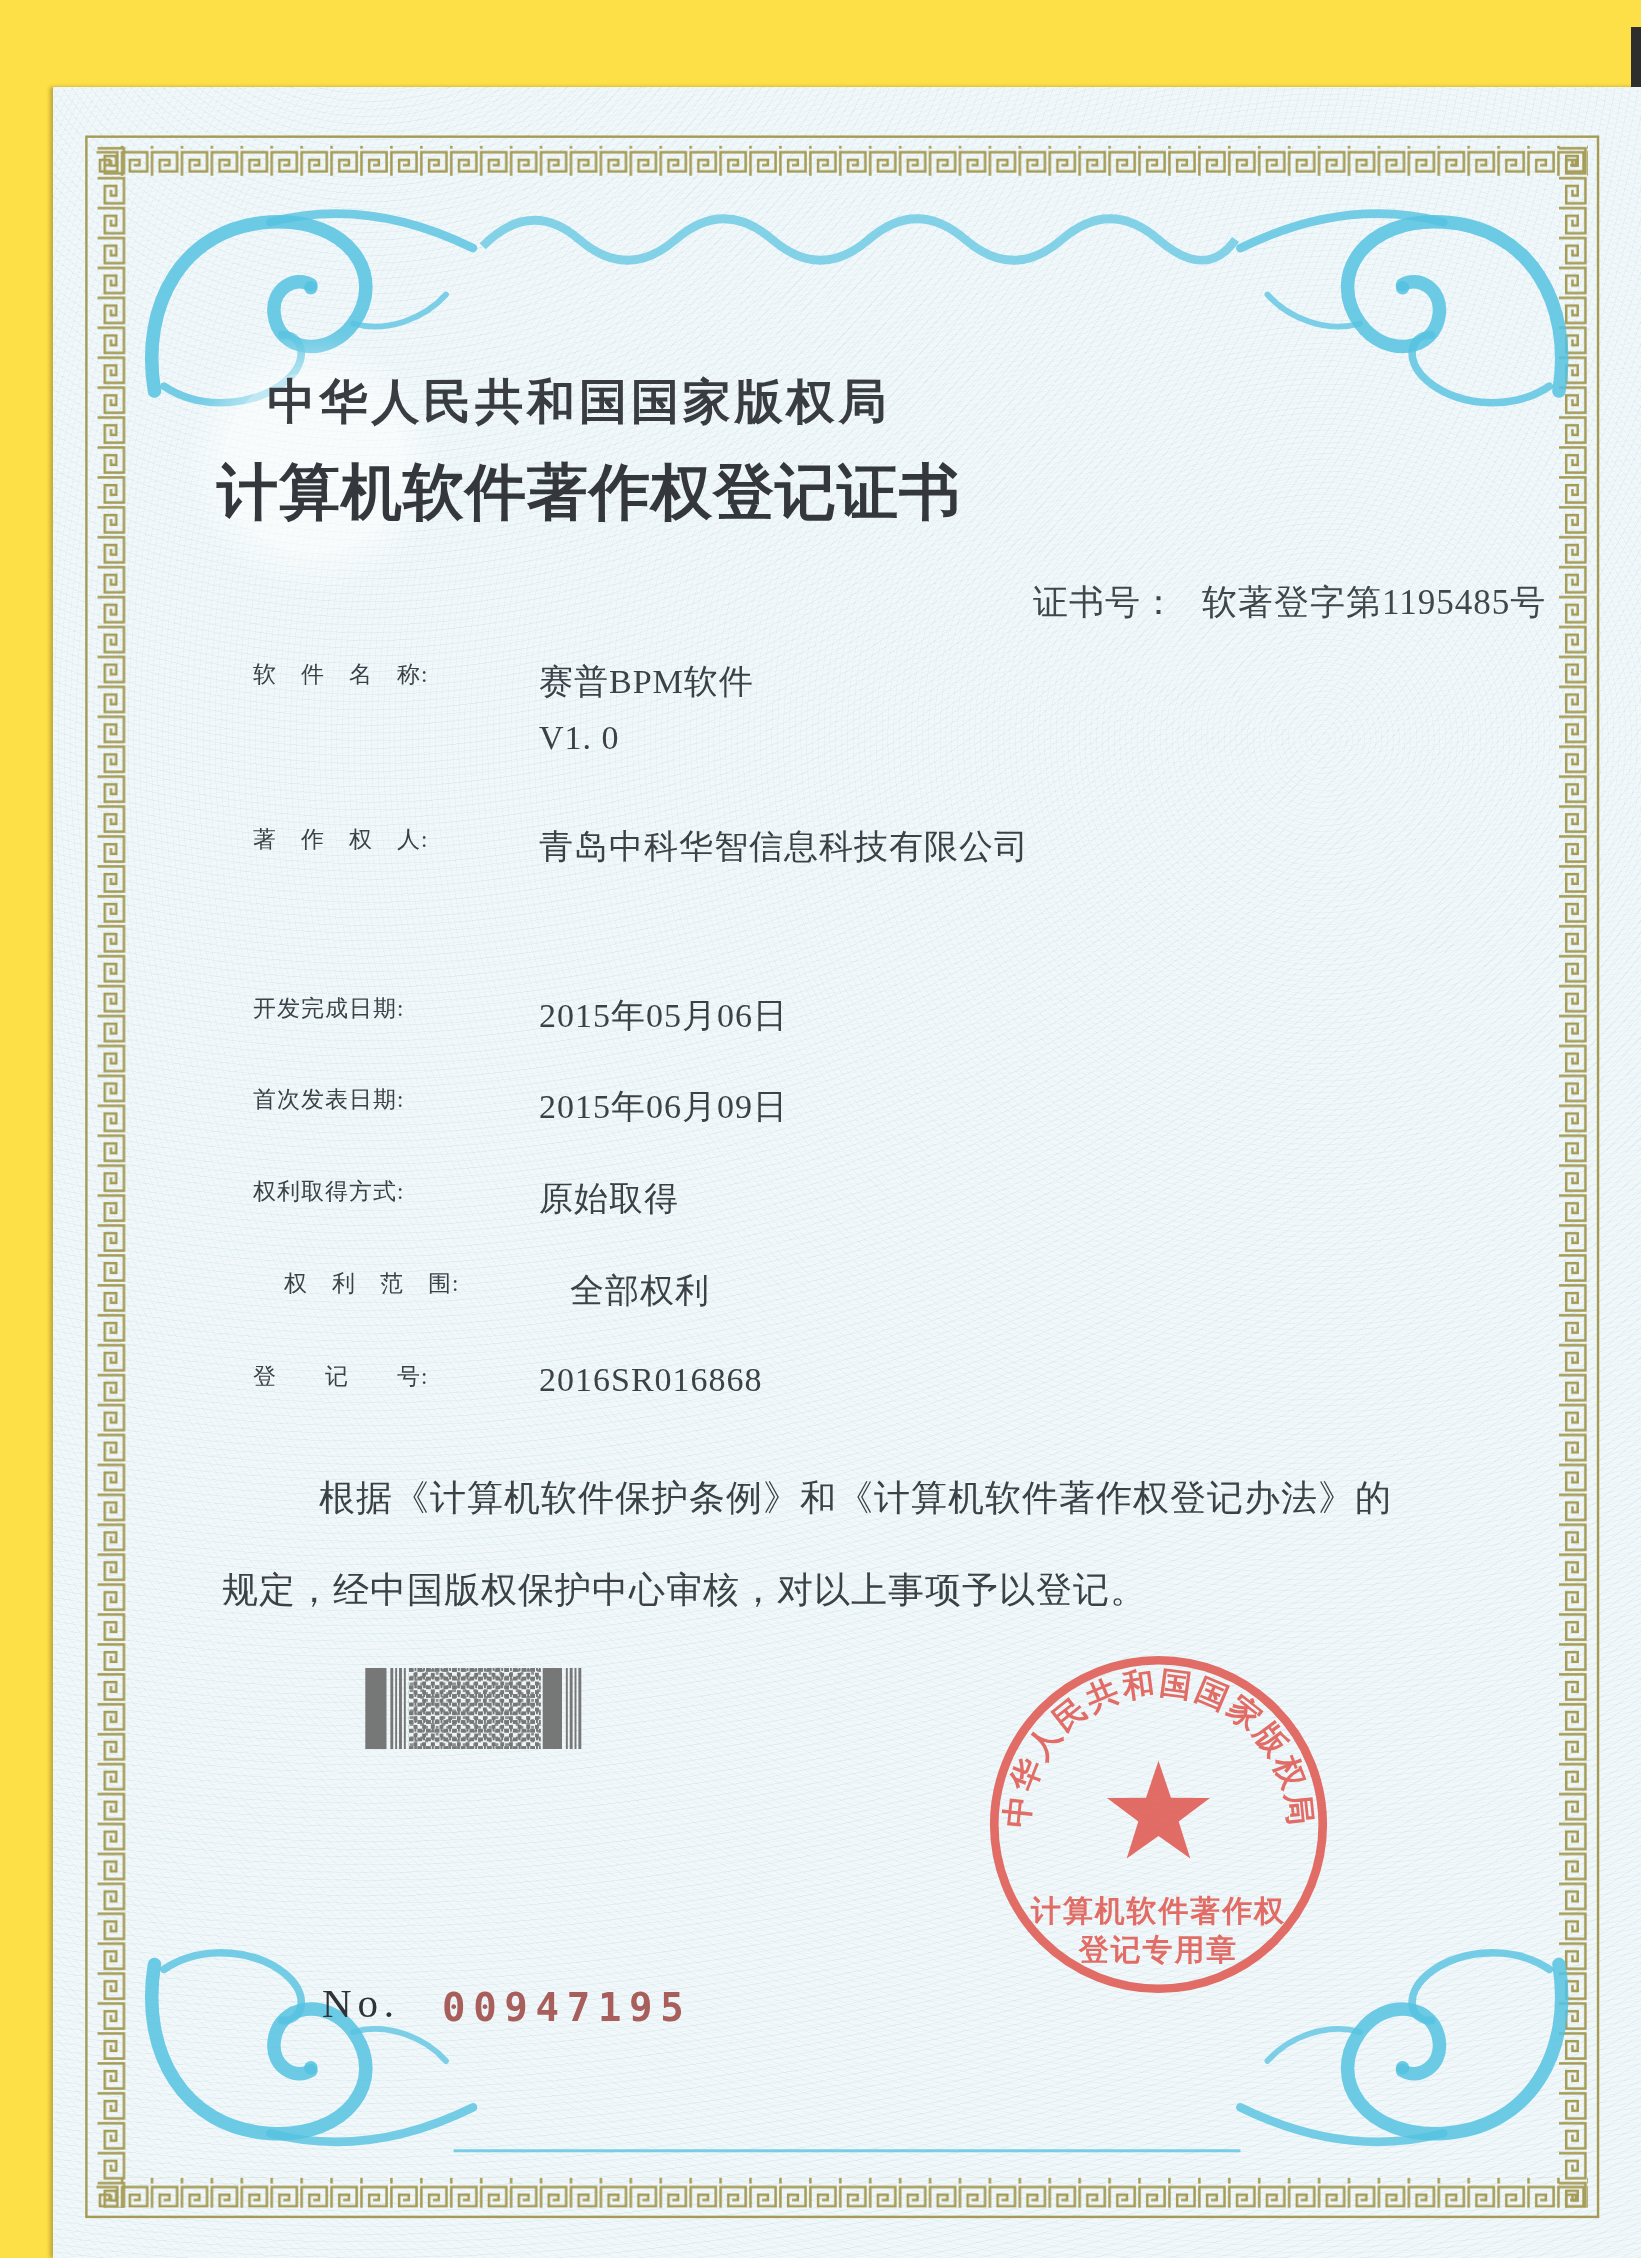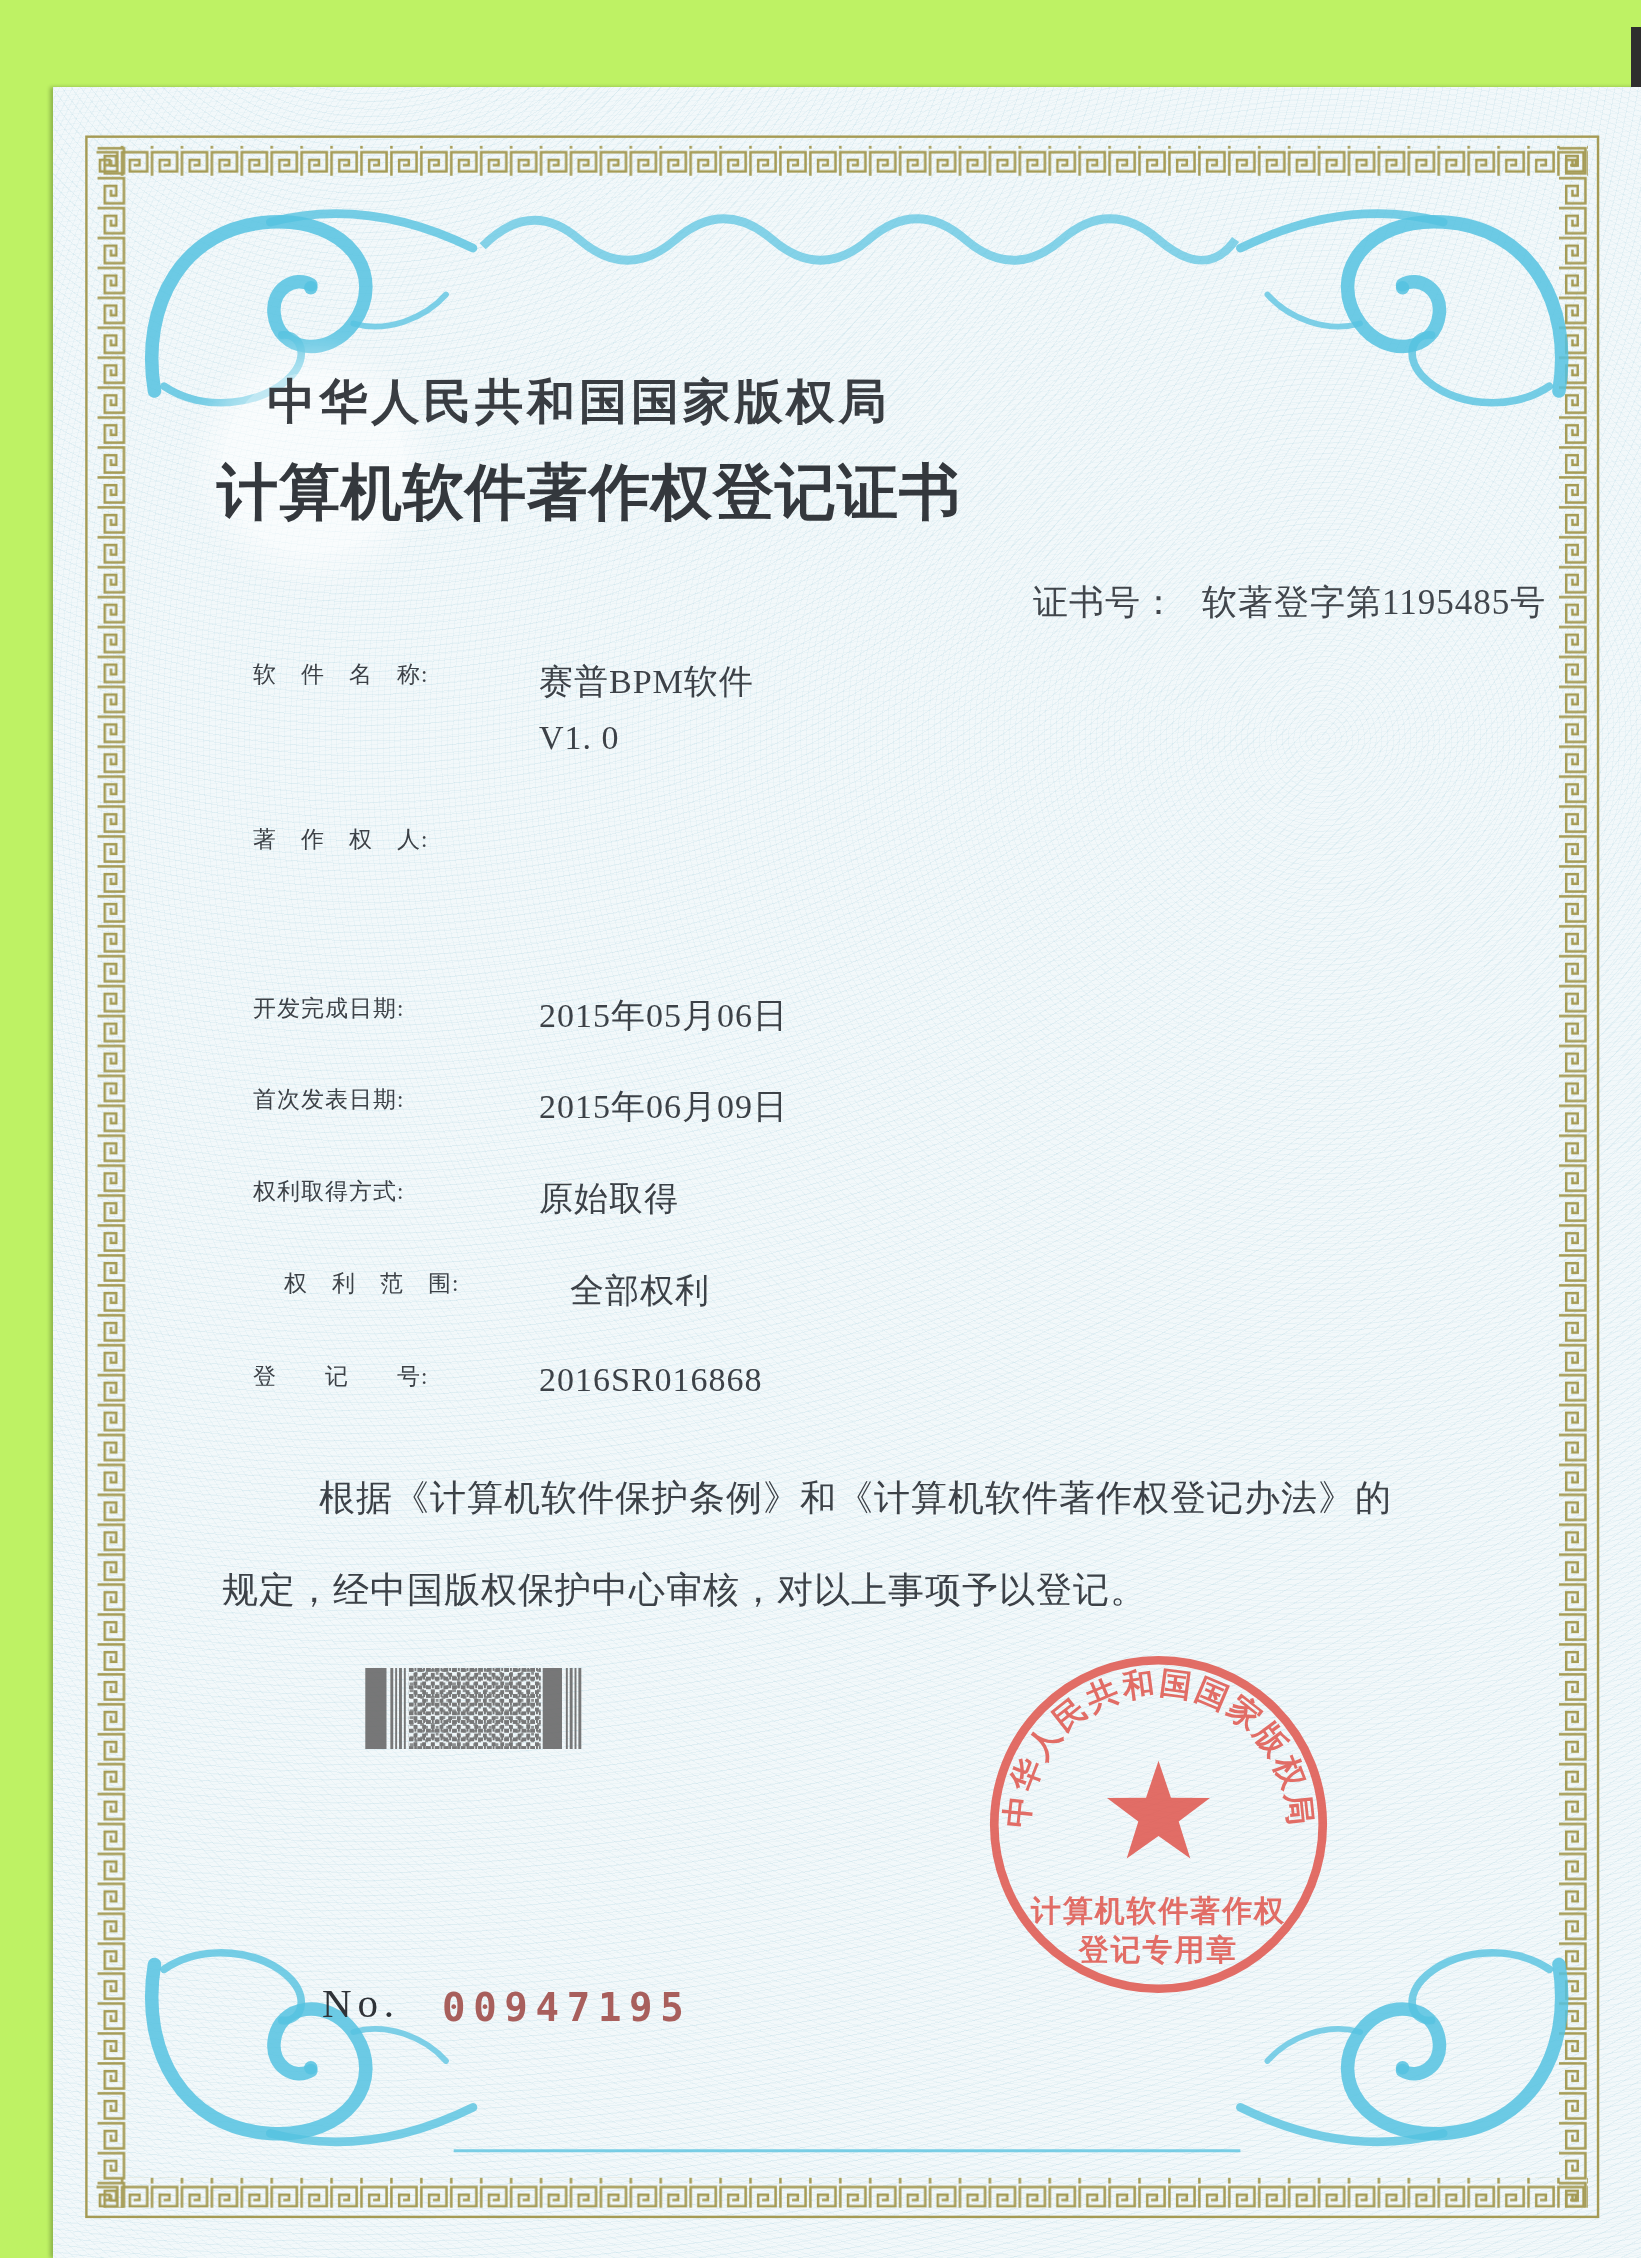--- a/index.html
+++ b/index.html
@@ -1,17 +1,17 @@
 <!DOCTYPE html>
 <html><head>
 <meta charset="utf-8">
 <style>
   html,body{margin:0;padding:0;background:#ffffff;}
   .page{position:relative;width:1641px;height:2258px;overflow:hidden;
-        font-family:"Liberation Serif","DejaVu Serif",serif;background:#bef264;}
+        font-family:"Liberation Serif","DejaVu Serif",serif;background:#fde047;}
   
   .paper{position:absolute;left:53px;top:87px;right:0;bottom:0;
          background-color:#f2f8fa;
          background-image:
            repeating-radial-gradient(circle at 20% -10%, rgba(110,178,200,0.10) 0 1px, transparent 1px 7.7px),
            repeating-radial-gradient(circle at 80% 30%, rgba(110,178,200,0.07) 0 1px, transparent 1px 5.8px),
            repeating-linear-gradient(173deg, rgba(120,185,205,0.06) 0 1px, transparent 1px 4.8px);
          box-shadow:-2.9px 0 3.9px rgba(0,0,0,0.25);}
   .scan-artifact{position:absolute;right:0;top:27px;width:9.7px;height:60px;background:#2e2e2e;}
   .ghost-stamp{position:absolute;left:222px;top:372px;width:183px;height:183px;border-radius:50%;
@@ -90,20 +90,21 @@
 
   <div class="t certno">
     <span>证书号：</span><span class="gap"></span><span>软著登字第1195485号</span>
   </div>
 
   <div class="t row-label lab y-name">软　件　名　称:</div>
   <div class="t row-value val y-name">赛普BPM软件</div>
   <div class="t row-value val y-ver">V1. 0</div>
 
   <div class="t row-label lab y-owner">著　作　权　人:</div>
+  <div class="t row-value val y-owner">青岛中科华智信息科技有限公司</div>
 
   <div class="t row-label lab y-dev">开发完成日期:</div>
   <div class="t row-value val y-dev">2015年05月06日</div>
 
   <div class="t row-label lab y-pub">首次发表日期:</div>
   <div class="t row-value val y-pub">2015年06月09日</div>
 
   <div class="t row-label lab y-acq">权利取得方式:</div>
   <div class="t row-value val y-acq">原始取得</div>
 

